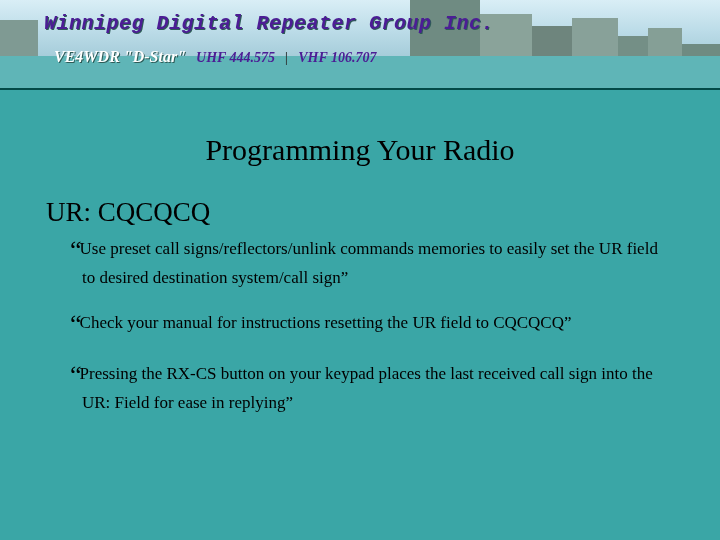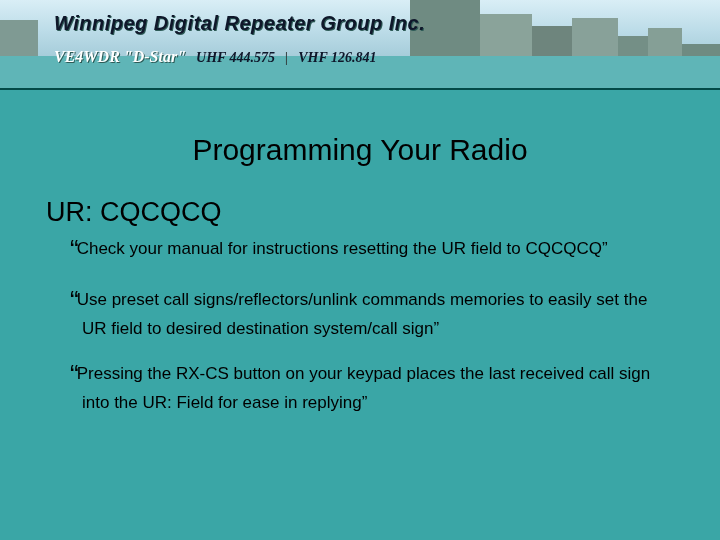--- a/index.html
+++ b/index.html
@@ -43,23 +43,23 @@
   .b1 { left: 0; width: 38px; height: 68px; top: 20px; background: #7f9a93; }
   .b2 { left: 410px; width: 70px; height: 88px; top: 0; background: #6f8b82; }
   .b3 { left: 480px; width: 52px; height: 74px; top: 14px; background: #8aa39a; }
   .b4 { left: 532px; width: 40px; height: 62px; top: 26px; background: #6e857d; }
   .b5 { left: 572px; width: 46px; height: 70px; top: 18px; background: #88a199; }
   .b6 { left: 618px; width: 30px; height: 52px; top: 36px; background: #748f86; }
   .b7 { left: 648px; width: 34px; height: 60px; top: 28px; background: #859f96; }
   .b8 { left: 682px; width: 38px; height: 44px; top: 44px; background: #6f8b82; }
   .banner-title {
     position: absolute;
-    left: 54px; top: 12px;
-    color: #0f172a;
-    font-family: Liberation Sans, sans-serif;
+    left: 44px; top: 12px;
+    color: #4c1d95;
+    font-family: Liberation Mono, monospace;
     font-style: italic;
     font-weight: 700;
     font-size: 20px;
     letter-spacing: 0.5px;
     text-shadow: 1px 1px 0 #2e5b57;
   }
   .banner-sub-row {
     position: absolute;
     left: 54px; top: 48px;
     display: flex;
@@ -68,32 +68,33 @@
   }
   .banner-sub-strong {
     color: #ffffff;
     font-family: Georgia, "Times New Roman", serif;
     font-style: italic;
     font-weight: 700;
     font-size: 16px;
     text-shadow: 1px 1px 0 #2e5b57;
   }
   .banner-sub-freq {
-    color: #0f172a;
+    color: #4c1d95;
     font-family: Georgia, "Times New Roman", serif;
     font-style: italic;
     font-weight: 700;
     font-size: 14px;
   }
   .banner-sub-divider {
     color: #334040;
   }
 
   .content {
     padding: 0 46px 0 46px;
+    font-family: Liberation Serif, serif;
   }
   .slide-title {
     margin-top: 38px;
     margin-bottom: 30px;
     text-align: center;
     font-size: 30px;
     font-weight: 400;
   }
   .section-heading {
     font-size: 27px;
@@ -127,31 +128,31 @@
   <div class="building b6"></div>
   <div class="building b7"></div>
   <div class="building b8"></div>
   <div class="banner-ground"></div>
   <div class="banner-rule"></div>
   <div class="banner-title">Winnipeg Digital Repeater Group Inc.</div>
   <div class="banner-sub-row">
     <span class="banner-sub-strong">VE4WDR "D-Star"</span>
     <span class="banner-sub-freq">UHF 444.575</span>
     <span class="banner-sub-freq banner-sub-divider">|</span>
-    <span class="banner-sub-freq">VHF 126.841</span>
+    <span class="banner-sub-freq">VHF 106.707</span>
   </div>
 </div>
 
 <div class="content">
   <div class="slide-title">Programming Your Radio</div>
 
   <div class="section-heading">UR: CQCQCQ</div>
   <div class="bullet">
-    <span class="bigquote">“</span><span>Check your manual for instructions resetting the UR field to CQCQCQ”</span>
+    <span class="bigquote">“</span><span>Use preset call signs/reflectors/unlink commands memories to easily set the UR field to desired destination system/call sign”</span>
   </div>
   <div class="bullet">
-    <span class="bigquote">“</span><span>Use preset call signs/reflectors/unlink commands memories to easily set the UR field to desired destination system/call sign”</span>
+    <span class="bigquote">“</span><span>Check your manual for instructions resetting the UR field to CQCQCQ”</span>
   </div>
 
   <div class="bullet">
     <span class="bigquote">“</span><span>Pressing the RX-CS button on your keypad places the last received call sign into the UR: Field for ease in replying”</span>
   </div>
 </div>
 
 </body></html>

